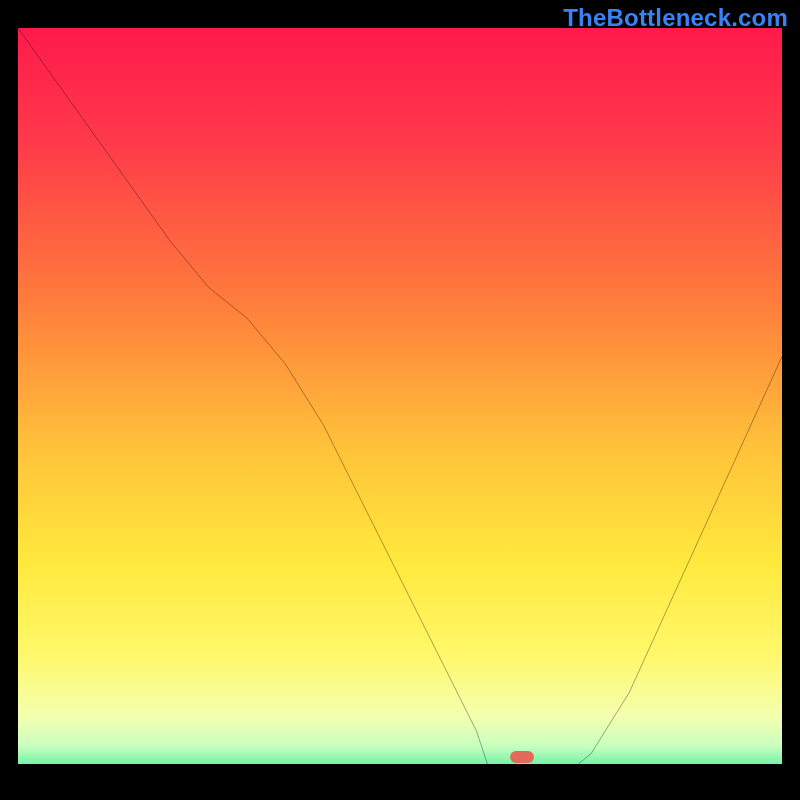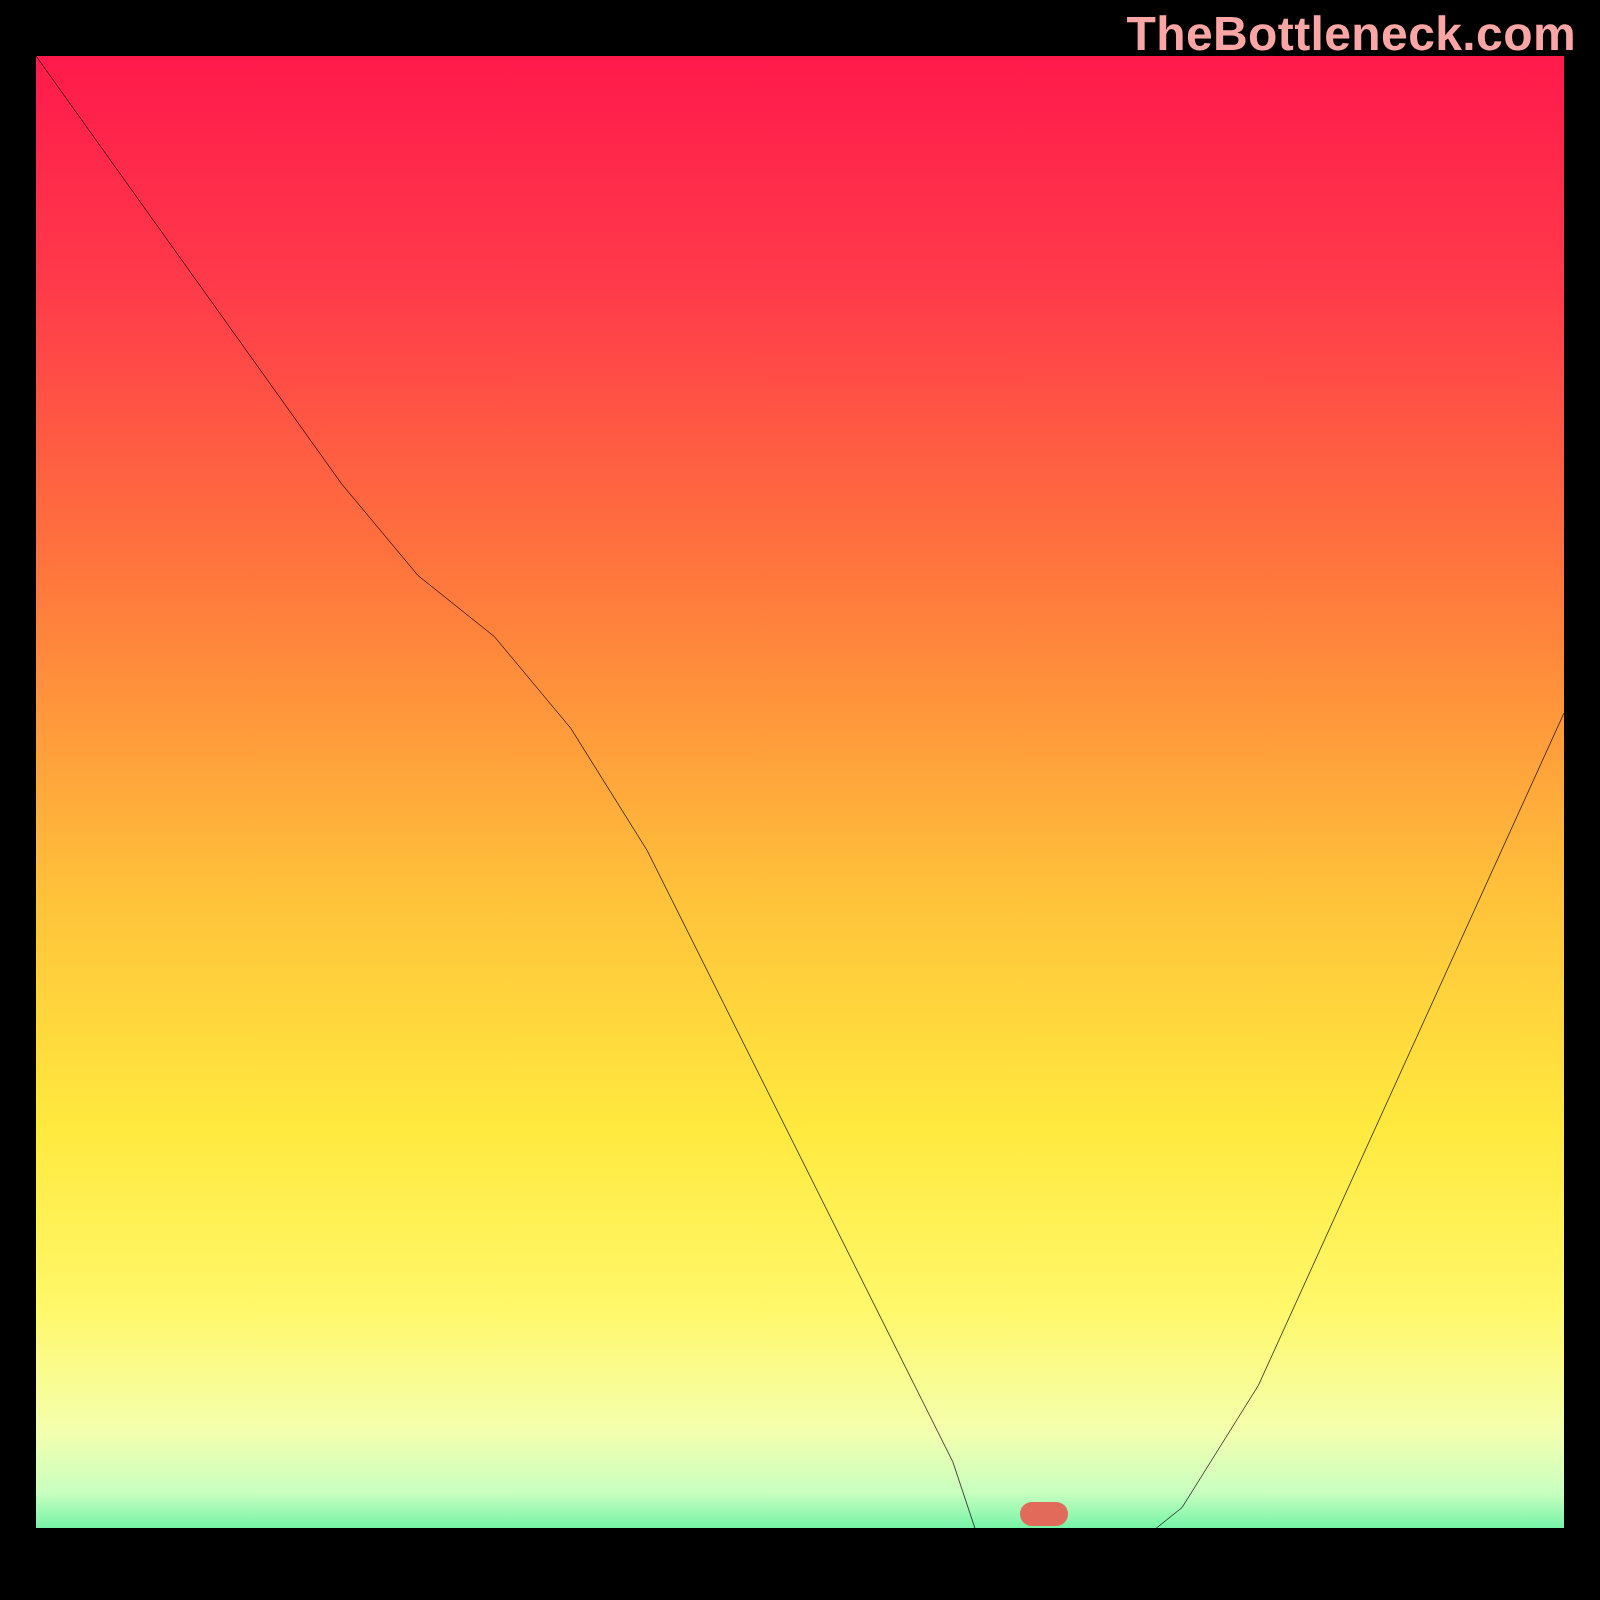--- a/index.html
+++ b/index.html
@@ -14,21 +14,21 @@
   .frame {
     position: relative;
     width: 800px;
     height: 800px;
     background: #000;
   }
   .watermark {
     position: absolute;
     top: 4px;
     right: 12px;
-    color: #fca5a5;
+    color: #3b82f6;
     font-size: 24px;
     font-weight: 600;
     letter-spacing: 0.2px;
     user-select: none;
   }
   .plot-area {
     position: absolute;
     left: 18px;
     top: 28px;
     width: 764px;

